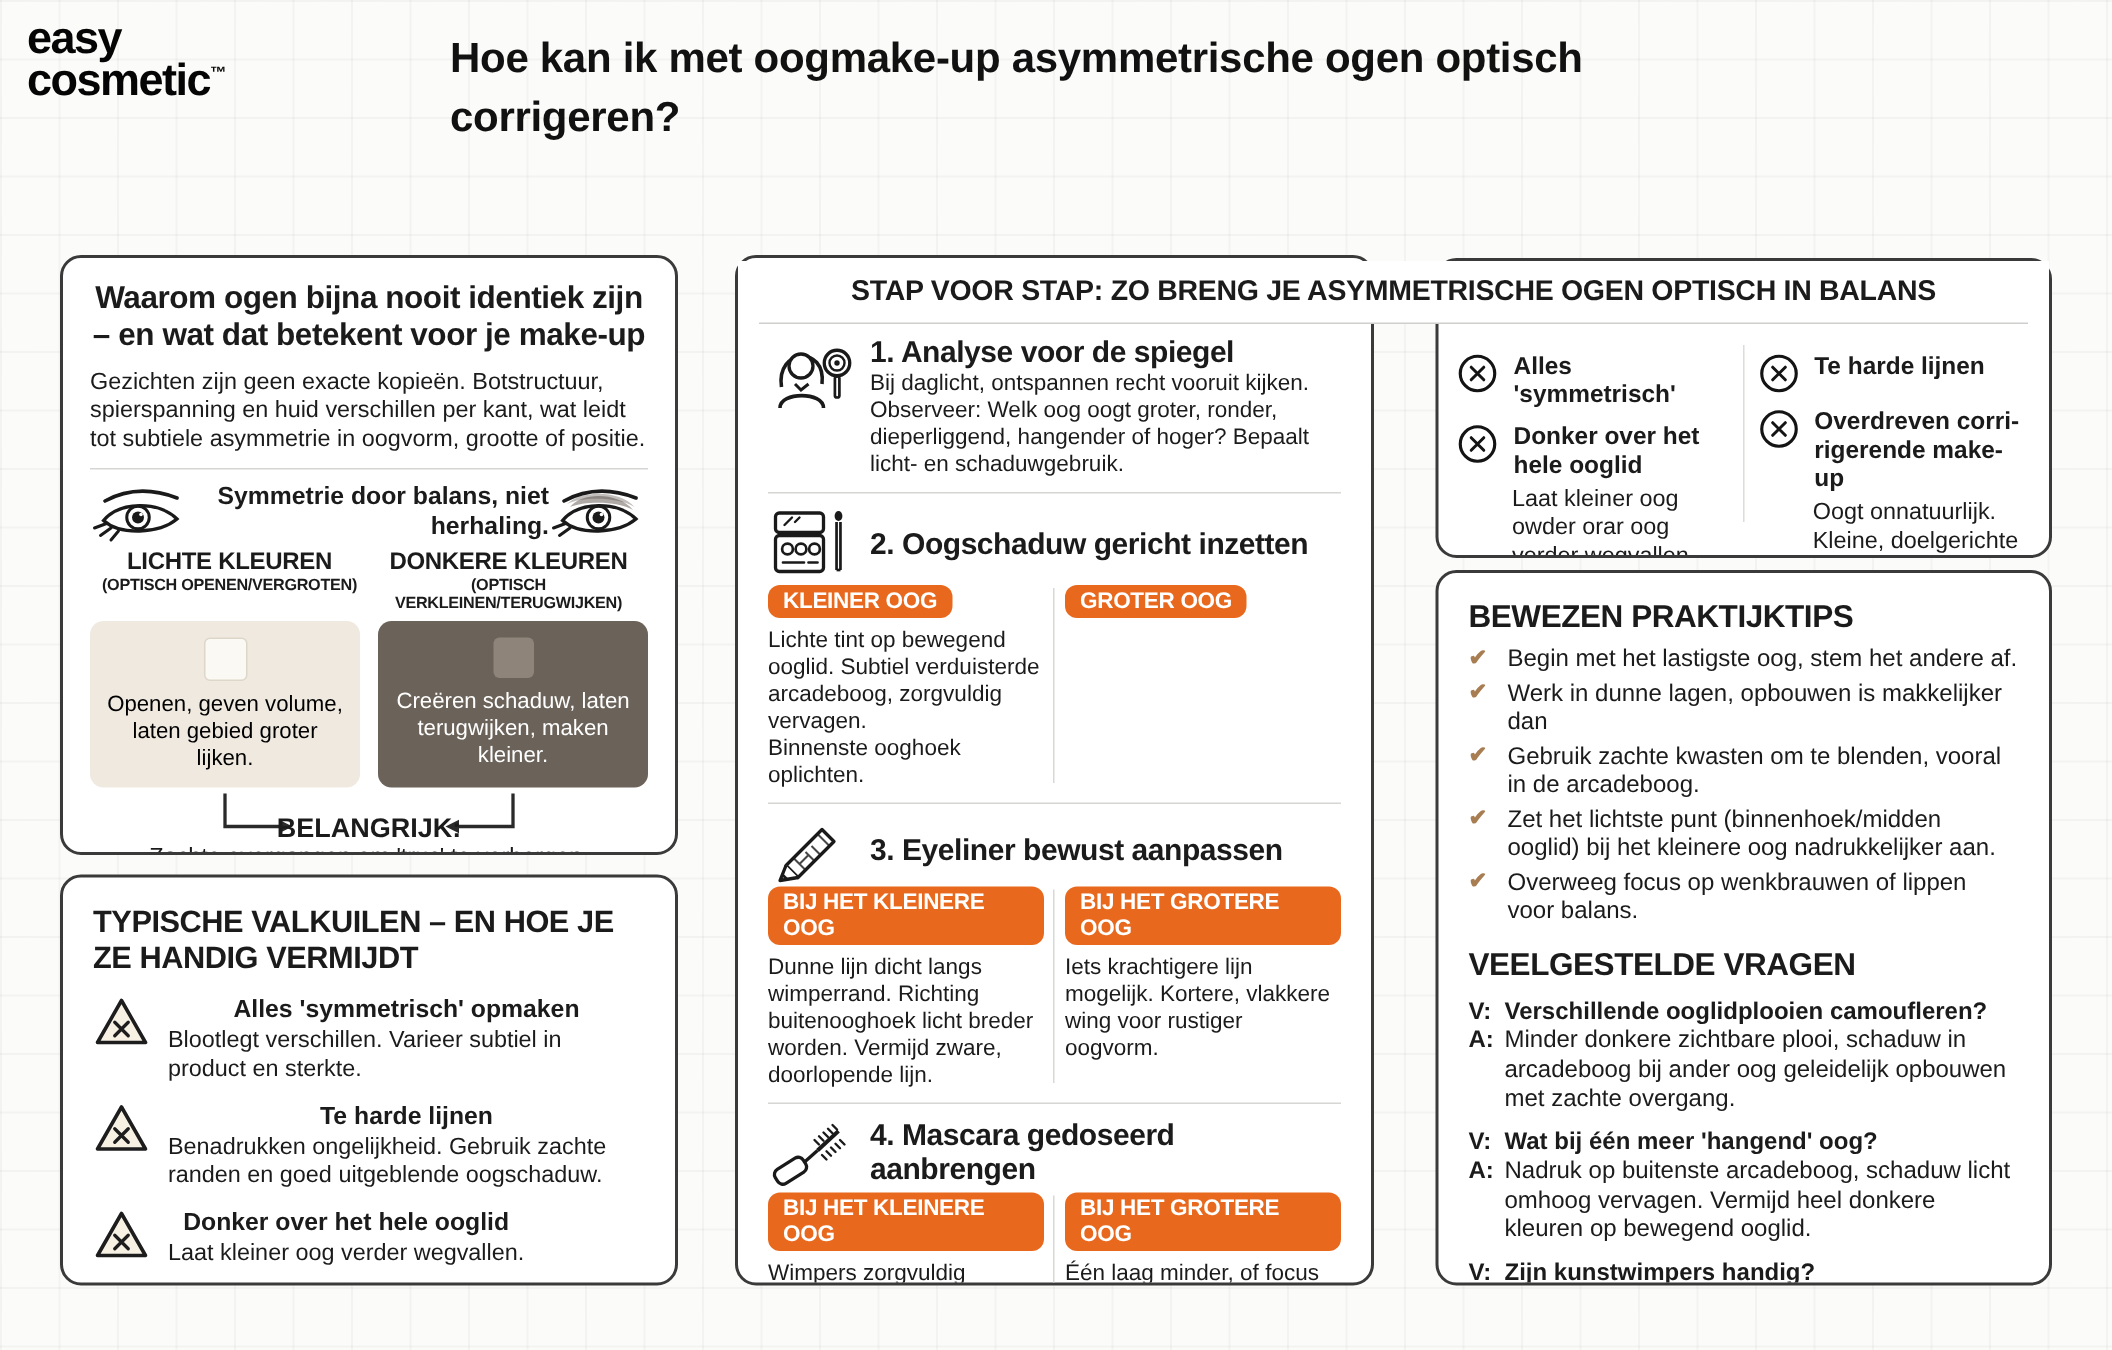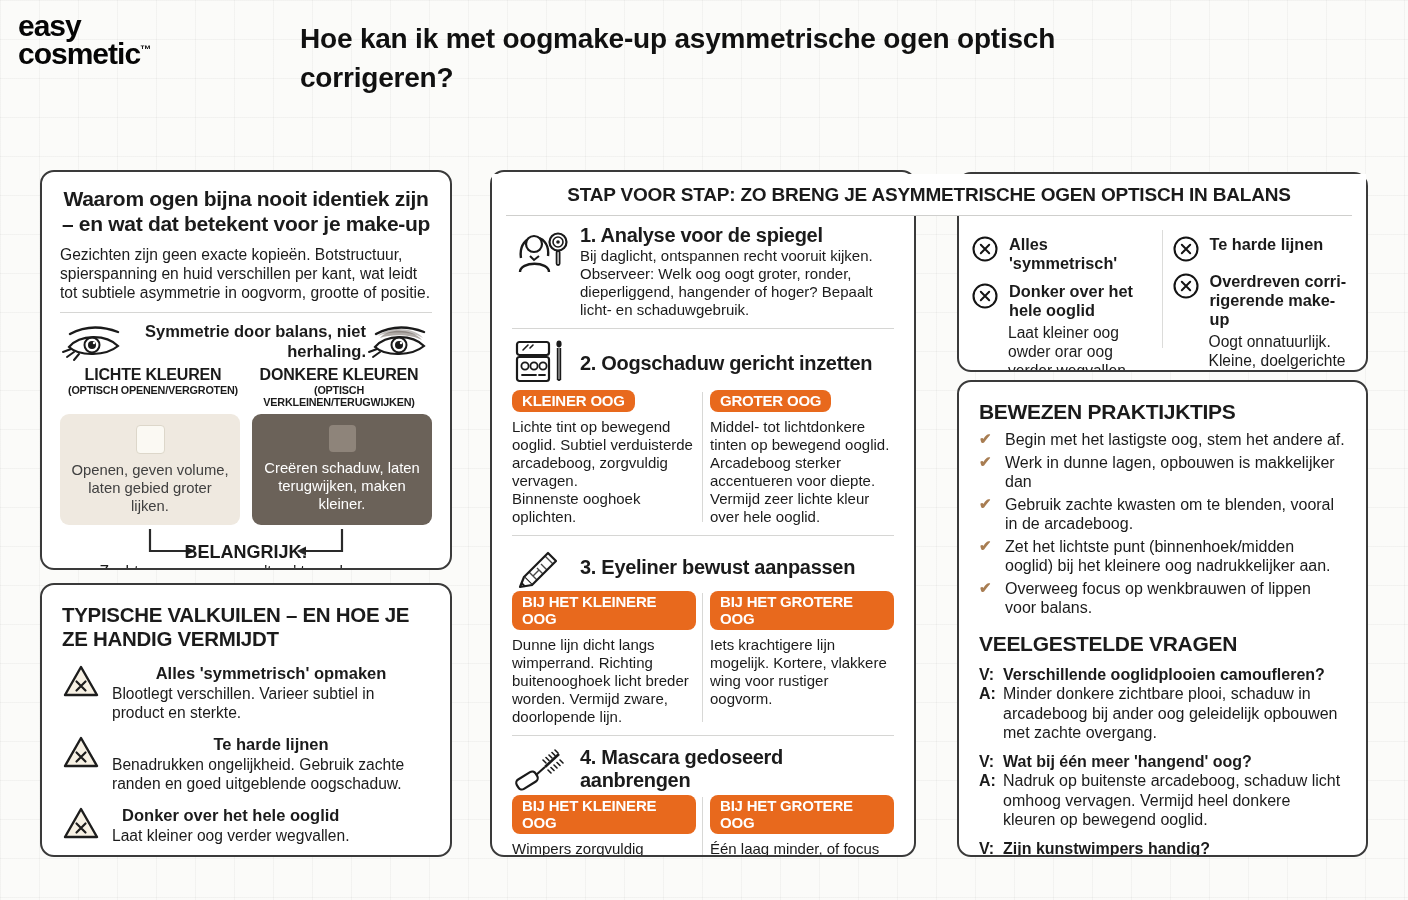--- a/index.html
+++ b/index.html
@@ -28,21 +28,21 @@
   .card-why .body{font-size:15.6px;line-height:1.24;margin-top:8px;}
   .sym-row{display:flex;align-items:center;justify-content:space-between;margin:2px 0 4px;}
   .sym-caption{font-weight:bold;font-size:16.5px;line-height:1.2;text-align:right;flex:1;}
   .kleur-heads{display:flex;margin-top:4px;}
   .kleur-heads>div{flex:1;text-align:center;}
   .kleur-title{font-size:16px;font-weight:bold;letter-spacing:-0.2px;}
   .kleur-sub{font-size:10.8px;font-weight:bold;letter-spacing:-0.2px;}
   .kleur-boxes{display:flex;gap:12px;margin-top:6px;}
   .kleur-box{flex:1;border-radius:9px;padding:9px 8px;text-align:center;font-size:14.8px;line-height:1.25;}
   .kleur-box .swatch{width:27px;height:27px;border-radius:4px;margin:2px auto 7px;}
-  .box-light{background:#efe9e0;color:#404040;}
+  .box-light{background:#efe9e0;color:#000000;}
   .box-light .swatch{background:#fbf9f3;border:1px solid #ddd7ca;}
   .box-dark{background:#6b6259;color:#fff;}
   .box-dark .swatch{background:#8e847a;}
   .arrow-zone{position:relative;height:36px;margin-top:2px;}
   .arrow-zone svg{position:absolute;left:0;top:0;}
   .belangrijk{position:absolute;left:0;right:0;top:15px;text-align:center;font-weight:bold;font-size:18px;}
   .belangrijk-text{text-align:center;font-size:15.6px;line-height:1.2;}
   
   .card-pitfalls{left:40px;top:583px;width:412px;height:274px;padding:16px 20px;}
   .card-pitfalls h2{margin:2px 0 0;font-size:20.5px;line-height:1.18;letter-spacing:-0.3px;}
@@ -224,21 +224,20 @@
       <div class="ttl">2. Oogschaduw gericht inzetten</div>
     </div>
     <div class="twocol">
       <div>
         <span class="badge">KLEINER OOG</span>
         <div class="step-body pre">Lichte tint op bewegend ooglid. Subtiel verduisterde arcadeboog, zorgvuldig vervagen.
 Binnenste ooghoek oplichten.</div>
       </div>
       <div>
         <span class="badge">GROTER OOG</span>
-        <div class="step-body">Middel- tot lichtdonkere tinten op bewegend ooglid. Arcadeboog sterker accentueren voor diepte. Vermijd zeer lichte kleur over hele ooglid.</div>
       </div>
     </div>
   </div>
   <hr class="divider">
 
   <div>
     <div class="step-head">
       <svg class="ic" width="56" height="44" viewBox="0 0 56 44">
         <path d="M12 32 L36 8 L44 16 L20 40 Z" fill="#fff" stroke="#1a1a1a" stroke-width="2.2" stroke-linejoin="round"></path>
         <path d="M12 32 L8 42 L20 40" fill="#fff" stroke="#1a1a1a" stroke-width="2.2" stroke-linejoin="round"></path>

